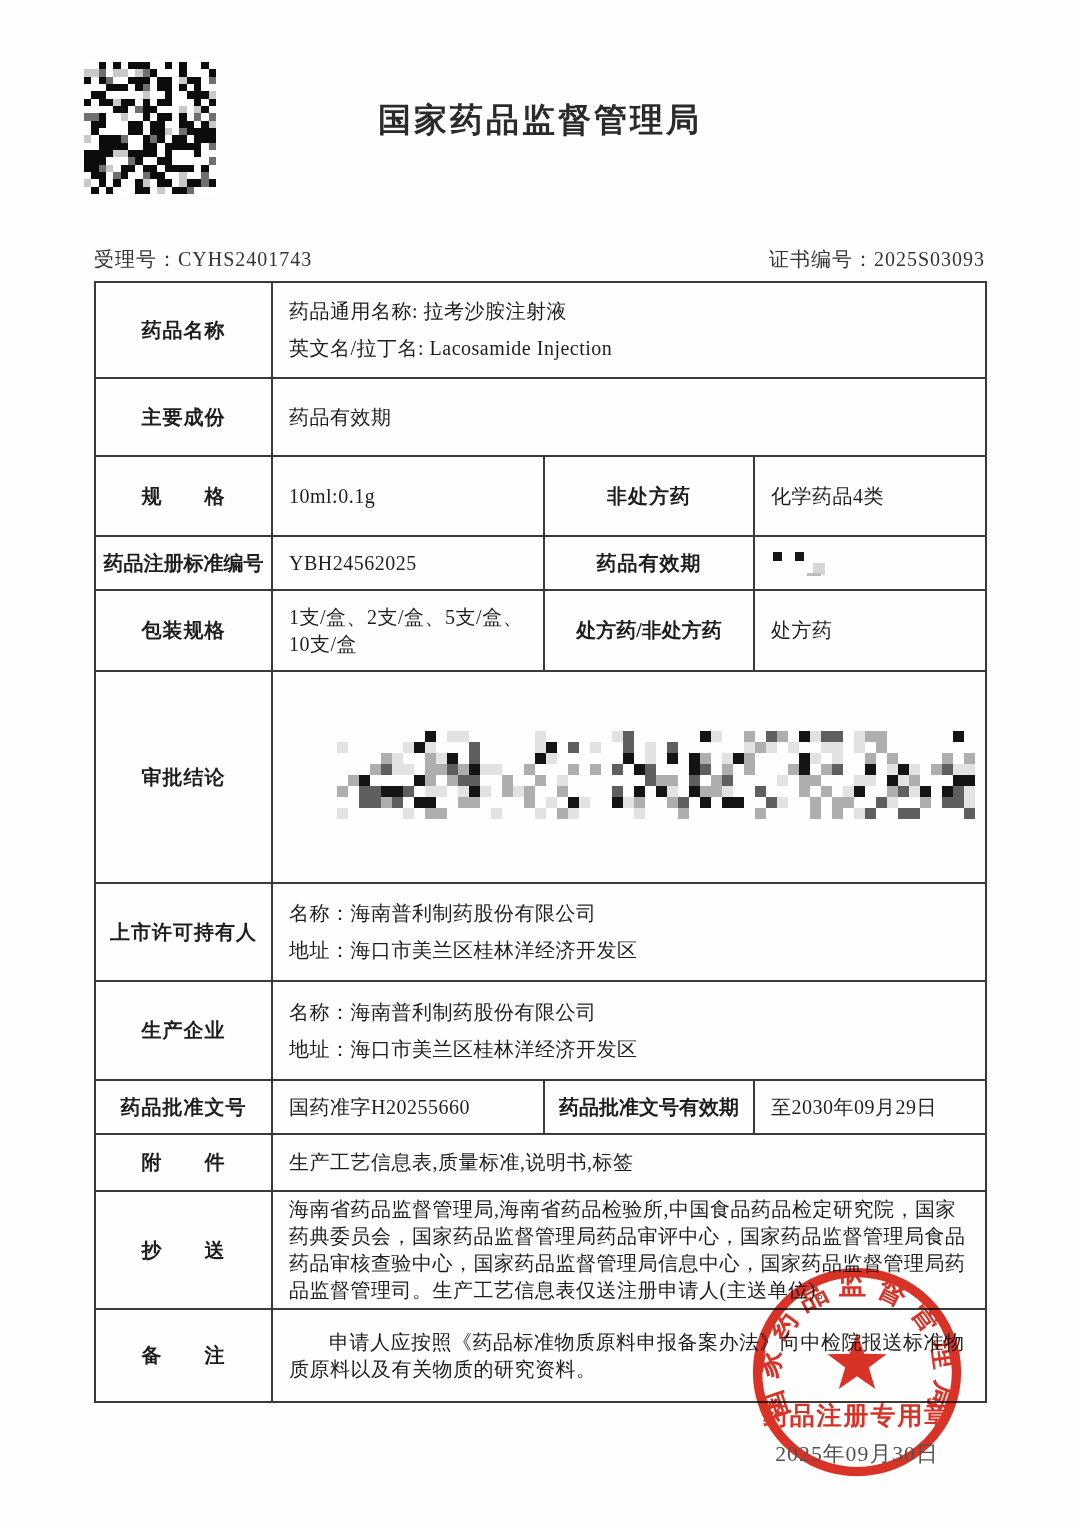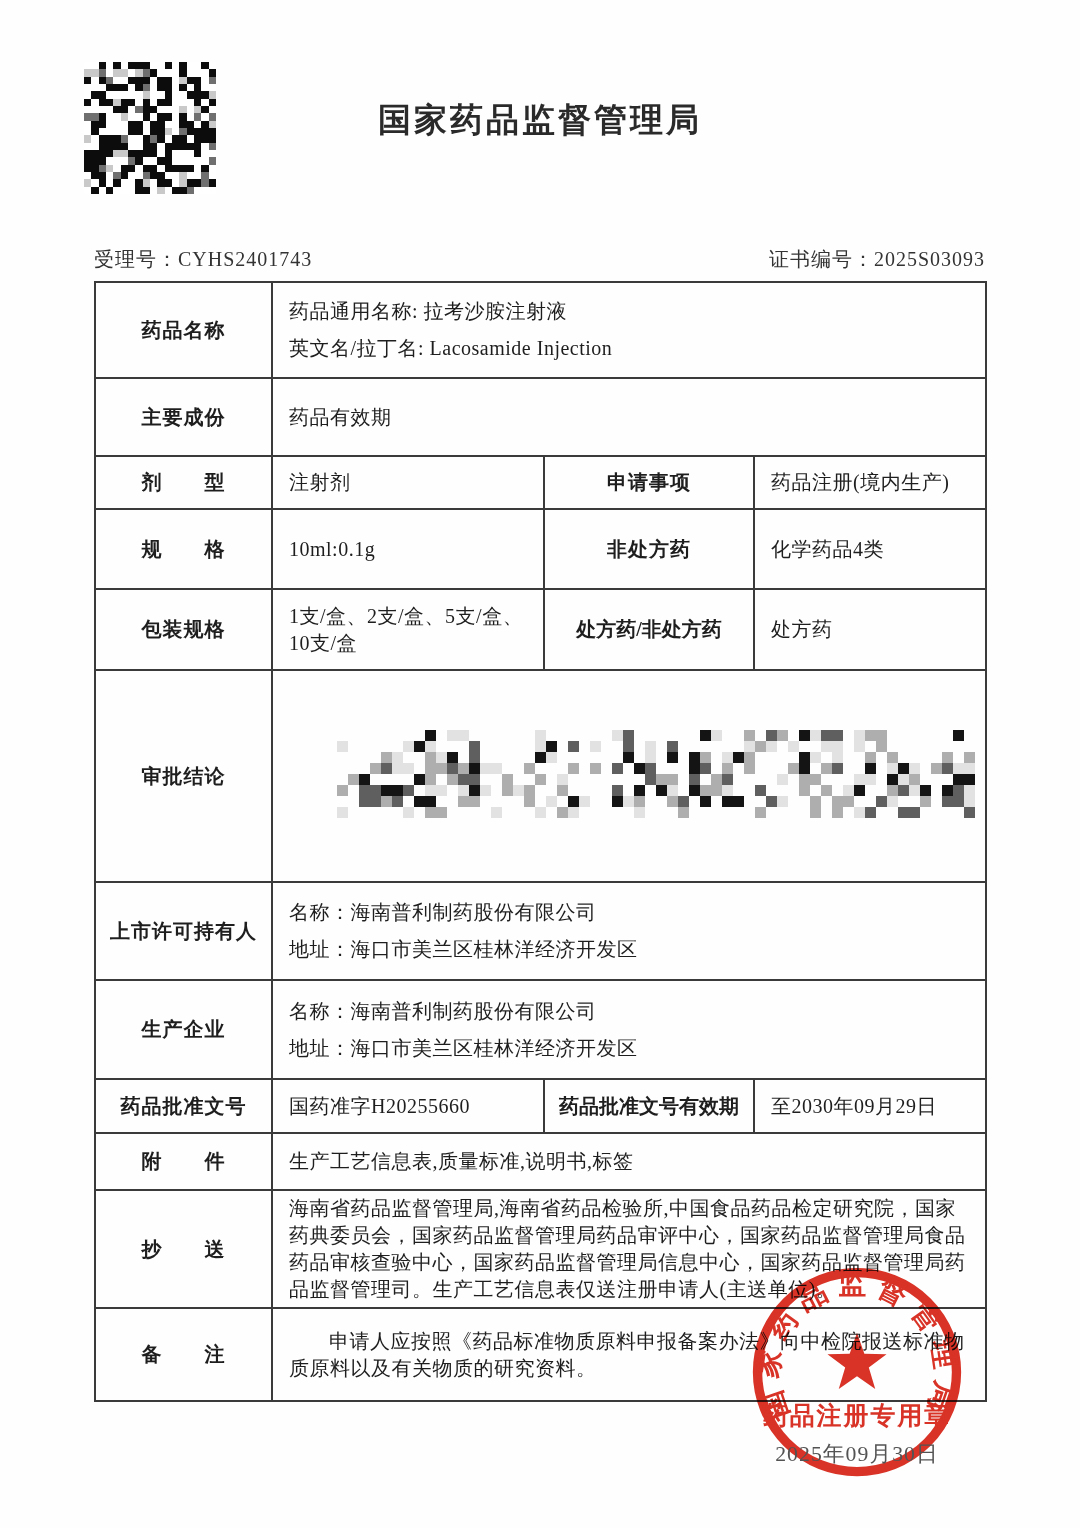--- a/index.html
+++ b/index.html
@@ -405,34 +405,41 @@
         <span class="ln">药品通用名称: 拉考沙胺注射液</span>
         <span class="ln">英文名/拉丁名: Lacosamide Injection</span>
       </td>
     </tr>
 
     <tr class="h68">
       <td class="lab">主要成份</td>
       <td class="val" colspan="3">药品有效期</td>
     </tr>
 
-    <tr class="h43">
-      <td class="lab">剂　　型</td>
-      <td class="val">注射剂</td>
-      <td class="lab">申请事项</td>
-      <td class="val">药品注册(境内生产)</td>
-    </tr>
 
     <tr class="h70">
       <td class="lab">规　　格</td>
       <td class="val">10ml:0.1g</td>
       <td class="lab">非处方药</td>
       <td class="val">化学药品4类</td>
     </tr>
 
+    <tr class="h44">
+      <td class="lab" style="letter-spacing:0;">药品注册标准编号</td>
+      <td class="val">YBH24562025</td>
+      <td class="lab">药品有效期</td>
+      <td class="val">
+        <span class="redact-marks">
+              <i class="rm1"></i>
+              <i class="rm2"></i>
+              <i class="rm3"></i>
+              <i class="rm4"></i>
+            </span>
+      </td>
+    </tr>
 
     <tr class="h71">
       <td class="lab">包装规格</td>
       <td class="val">1支/盒、2支/盒、5支/盒、10支/盒</td>
       <td class="lab" style="letter-spacing:0;">处方药/非处方药</td>
       <td class="val">处方药</td>
     </tr>
 
     <tr class="h202">
       <td class="lab">审批结论</td>

